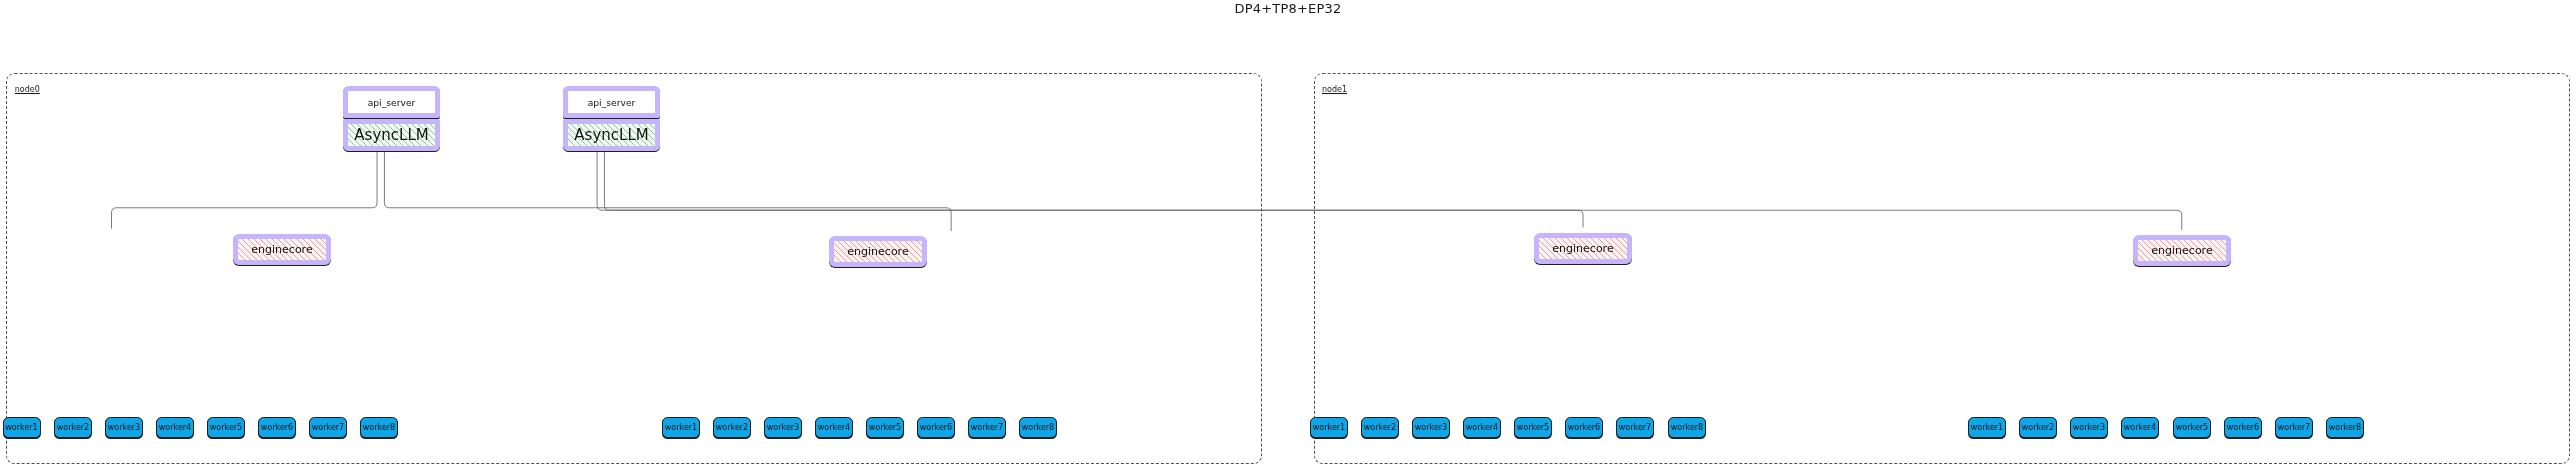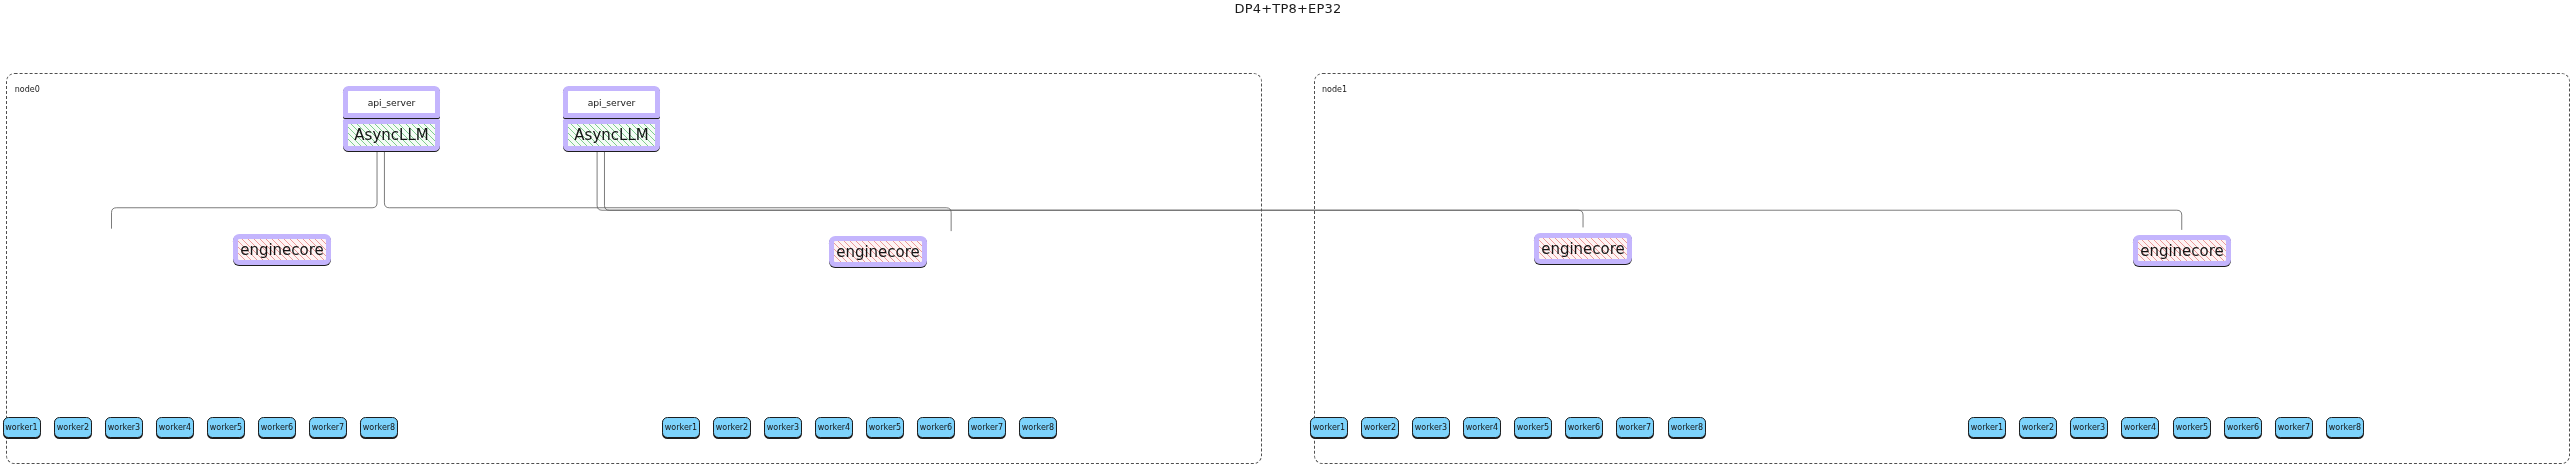--- a/index.html
+++ b/index.html
@@ -18,20 +18,21 @@
   }
 
   
   .cluster{
     position:absolute;border:1px dashed #4f4f4f;border-radius:8.6px;
     background:transparent;box-sizing:border-box;
   }
   .cluster-label{
     position:absolute;font-size:8px;line-height:8.6px;color:#1a1a1a;
     white-space:nowrap;
+    text-decoration:underline;
   }
 
   
   .box{
     position:absolute;box-sizing:border-box;
     border:5px solid #c4b5fd;
     display:flex;align-items:center;justify-content:center;
     white-space:nowrap;color:#141414;
     box-shadow:0 1px 0 0 #1d1d1d;
   }
@@ -46,31 +47,31 @@
     font-size:15px;
     background-color:#f4fbf5;
     background-image:repeating-linear-gradient(
        45deg,
        rgba(104,196,124,.85) 0px,
        rgba(104,196,124,.85) 0.7px,
        rgba(0,0,0,0) 0.7px,
        rgba(0,0,0,0) 4.3px);
   }
   .engine-box{
-    border-radius:6.2px;font-size:15px;
+    border-radius:6.2px;font-size:11px;
     background-color:#fdf3f3;
     background-image:repeating-linear-gradient(
        45deg,
        rgba(232,138,138,.85) 0px,
        rgba(232,138,138,.85) 0.7px,
        rgba(0,0,0,0) 0.7px,
        rgba(0,0,0,0) 4.3px);
   }
   .worker-box{
-    background:#7dd3fc;border-radius:5.5px;font-size:8px;
+    background:#0ea5e9;border-radius:5.5px;font-size:8px;
     border:1px solid #1d1d1d;
     justify-content:center;
   }
 
   
   #edges{position:absolute;left:0;top:0;width:2576px;height:469px;
          pointer-events:none;}
   #edges path{fill:none;stroke:#5a5a5a;stroke-width:1.3px;}
 </style>
 </head>

